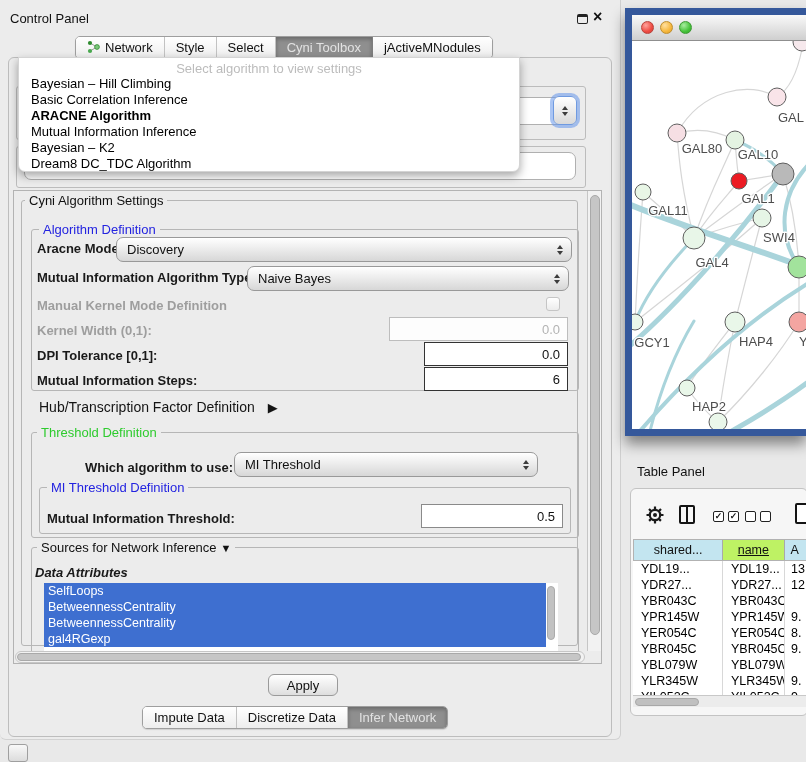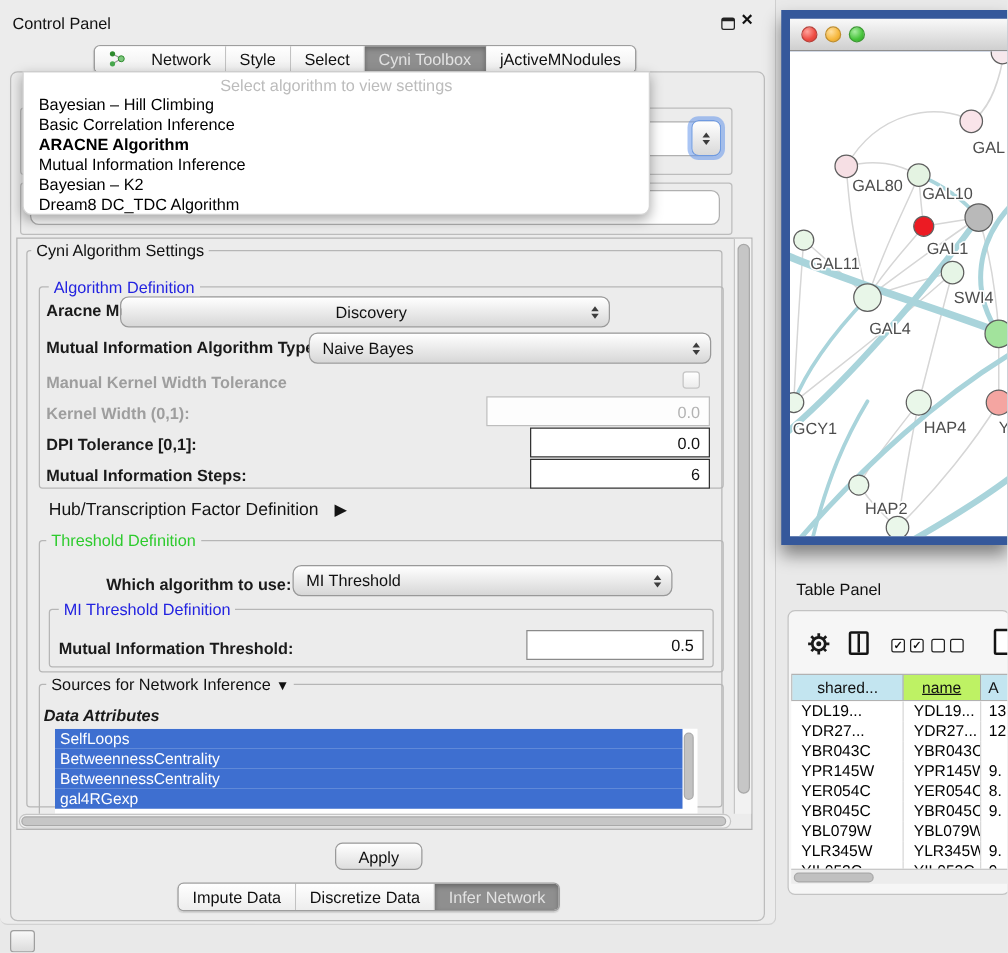--- a/index.html
+++ b/index.html
@@ -11,21 +11,21 @@
   
   #control-panel { left:0; top:0; width:621px; height:740px; background:#ececec;
     border-right:1px solid #cfcfcf; border-bottom:1px solid #d2d2d2; border-radius:0 0 6px 6px; }
   #cp-title { left:10px; top:11px; font-size:13px; color:#111; }
   #float-btn { left:577px; top:14px; width:11px; height:10px; border:1.5px solid #222; border-top:3px solid #222; border-radius:2px; }
   #close-btn { left:593px; top:8px; font-size:16px; font-weight:bold; color:#111; }
 
   
   .tabstrip { display:flex; height:23px; border:1px solid #9e9e9e; border-radius:5px; overflow:hidden;
     background:#fdfdfd; box-shadow:0 1px 1px rgba(0,0,0,0.12); }
-  .tab { display:flex; align-items:center; gap:21px; padding:0 11px; font-size:13px; color:#111;
+  .tab { display:flex; align-items:center; gap:5px; padding:0 11px; font-size:13px; color:#111;
     background:linear-gradient(#ffffff,#ededed); border-right:1px solid #c2c2c2; white-space:nowrap; }
   .tab:last-child { border-right:none; }
   .tab.selected { background:#8f8f8f; color:#e2e2e2; box-shadow:inset 0 2px 4px rgba(0,0,0,0.28); border-right-color:#7d7d7d; }
   #top-tabs { left:75px; top:36px; }
   #bottom-tabs { left:142px; top:706px; }
 
   #outer-panel { left:8px; top:57px; width:604px; height:680px; border:1px solid #bdbdbd; border-radius:6px; }
 
   
   .frag-box { border:1px solid #bcbcbc; border-radius:3px; z-index:1; }
@@ -180,38 +180,38 @@
     <div id="scrollpane" class="abs"></div>
     <div id="scrollview" class="abs">
 
       <div class="group" style="left:7px;top:9px;width:557px;height:446px;"></div>
       <span class="legend" style="left:11px;top:2px;">Cyni Algorithm Settings</span>
 
       <div class="group" style="left:17px;top:38px;width:548px;height:162px;"></div>
       <span class="legend blue" style="left:25px;top:31px;">Algorithm Definition</span>
 
       <span class="flabel" style="left:23px;top:50px;">Aracne Mode:</span>
-      <div class="combo" style="left:82px;top:46px;width:392px;justify-content:center;">
+      <div class="combo" style="left:102px;top:46px;width:456px;">
         <span>Discovery</span>
         <span class="arrows">
             <span class="tri-up"></span>
             <span class="tri-down"></span>
           </span>
       </div>
 
       <span class="flabel" style="left:23px;top:79px;">Mutual Information Algorithm Type:</span>
       <div class="combo" style="left:233px;top:75px;width:322px;">
         <span>Naive Bayes</span>
         <span class="arrows">
             <span class="tri-up"></span>
             <span class="tri-down"></span>
           </span>
       </div>
 
-      <span class="flabel disabled" style="left:23px;top:107px;">Manual Kernel Width Tolerance</span>
+      <span class="flabel disabled" style="left:23px;top:107px;">Manual Kernel Mode Definition</span>
       <span class="checkbox" style="left:532px;top:106px;"></span>
 
       <span class="flabel disabled" style="left:23px;top:132px;">Kernel Width (0,1):</span>
       <div class="tinput disabled" style="left:375px;top:126px;width:179px;">0.0</div>
 
       <span class="flabel" style="left:23px;top:157px;">DPI Tolerance [0,1]:</span>
       <div class="tinput" style="left:410px;top:151px;width:144px;">0.0</div>
 
       <span class="flabel" style="left:23px;top:182px;">Mutual Information Steps:</span>
       <div class="tinput" style="left:410px;top:176px;width:144px;">6</div>

